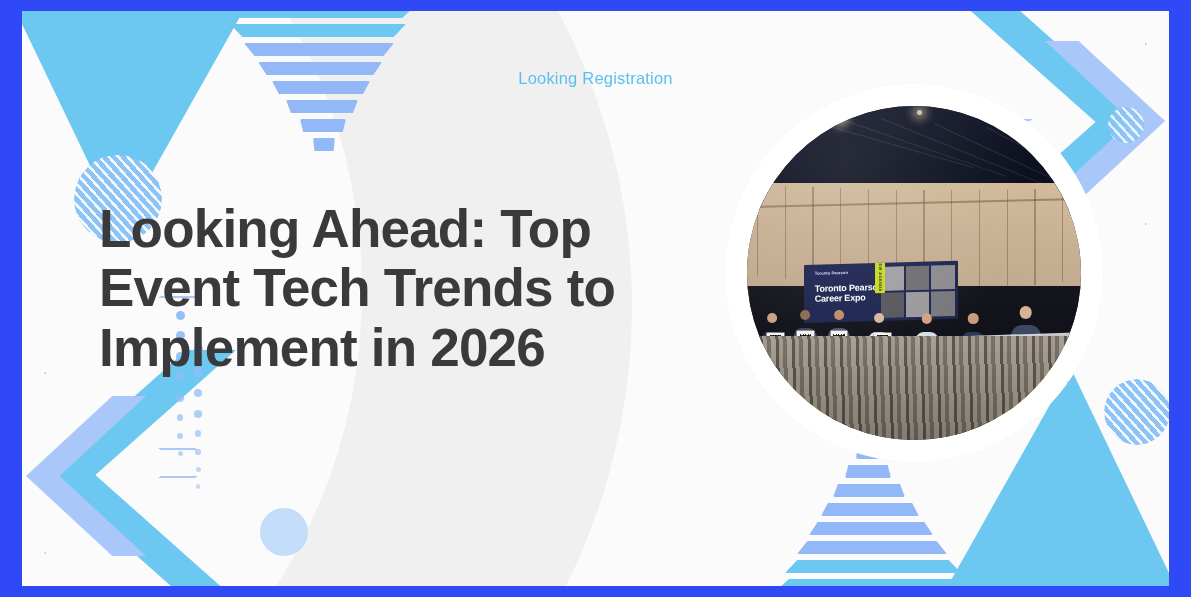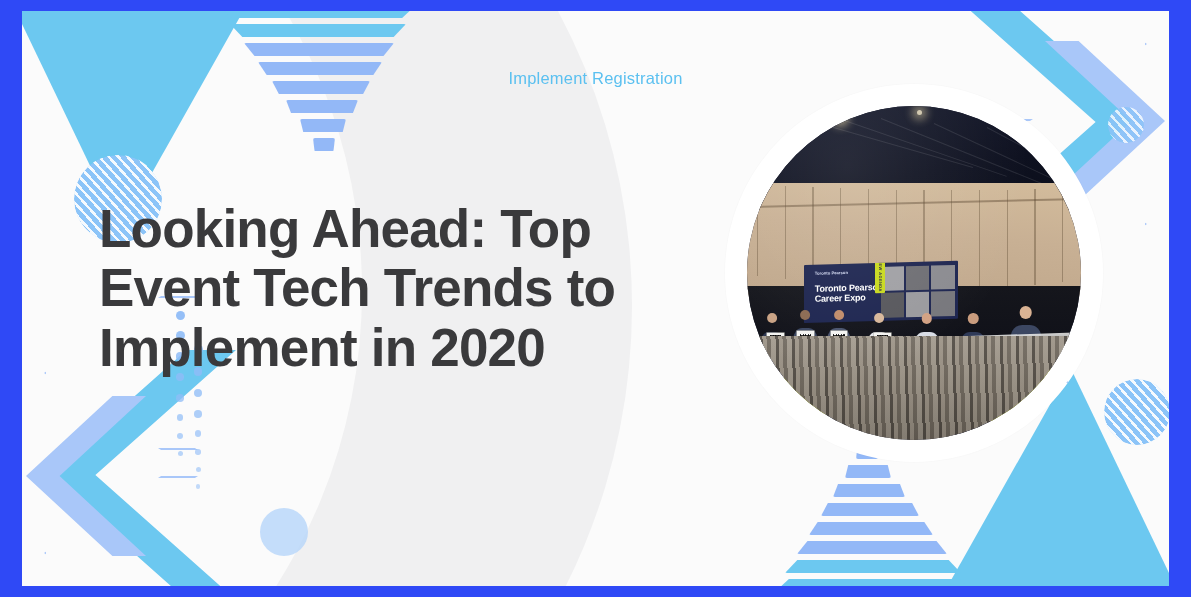--- a/index.html
+++ b/index.html
@@ -320,23 +320,23 @@
         <i style="left: 21.5px; top: 34px; width: 9px; height: 9px; opacity: 0.869048;"></i>
         <i style="left: 21.75px; top: 56px; width: 8.5px; height: 8.5px; opacity: 0.816667;"></i>
         <i style="left: 22px; top: 78px; width: 8px; height: 8px; opacity: 0.764286;"></i>
         <i style="left: 22.25px; top: 99px; width: 7.5px; height: 7.5px; opacity: 0.714286;"></i>
         <i style="left: 22.75px; top: 119px; width: 6.5px; height: 6.5px; opacity: 0.666667;"></i>
         <i style="left: 23.25px; top: 138px; width: 5.5px; height: 5.5px; opacity: 0.621429;"></i>
         <i style="left: 23.5px; top: 156px; width: 5px; height: 5px; opacity: 0.578571;"></i>
         <i style="left: 23.75px; top: 173px; width: 4.5px; height: 4.5px; opacity: 0.538095;"></i>
       </div>
 
-    <div class="kicker">Implement Registration</div>
-
-    <h1 class="headline">Looking Ahead: Top Event Tech Trends to Implement in 2020</h1>
+    <div class="kicker">Looking Registration</div>
+
+    <h1 class="headline">Looking Ahead: Top Event Tech Trends to Implement in 2026</h1>
 
     <div class="photo-ring"></div>
     <div class="photo">
       <div class="scene" id="scene">
           <div class="ceiling" style="">
             <div class="ceil-line" style="left: 8%; top: 4%; width: 62%; transform: rotate(16deg);"></div>
             <div class="ceil-line" style="left: 24%; top: 8%; width: 57%; transform: rotate(19deg);"></div>
             <div class="ceil-line" style="left: 40%; top: 12%; width: 52%; transform: rotate(22deg);"></div>
             <div class="ceil-line" style="left: 56%; top: 16%; width: 47%; transform: rotate(25deg);"></div>
             <div class="ceil-line" style="left: 72%; top: 20%; width: 42%; transform: rotate(28deg);"></div>

